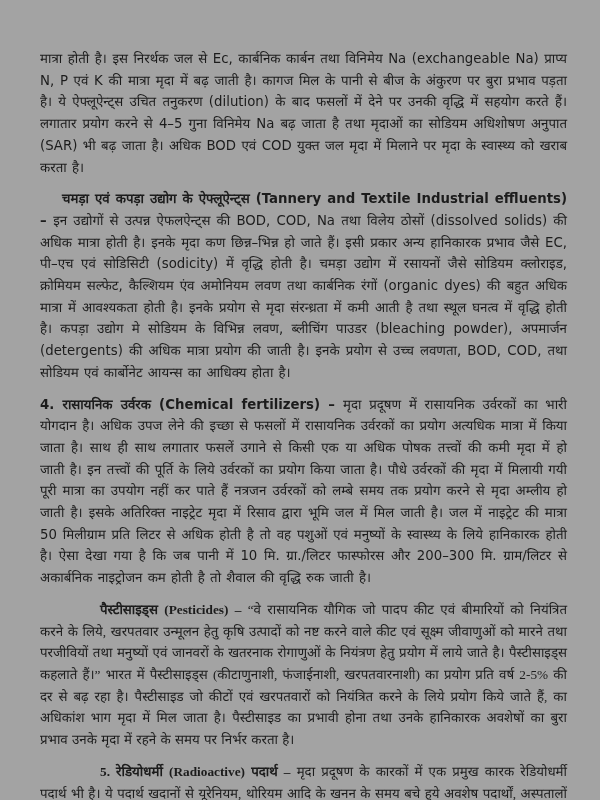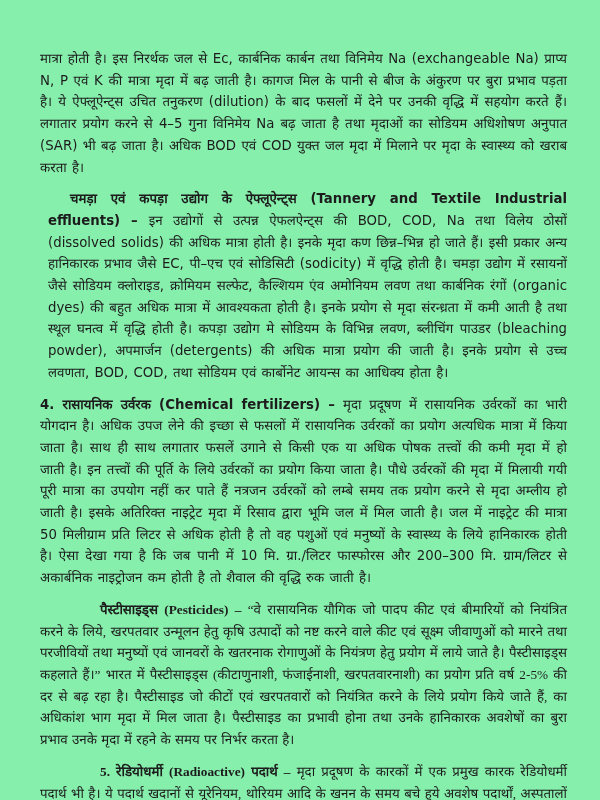--- a/index.html
+++ b/index.html
@@ -4,35 +4,35 @@
 <style>
   html, body {
     margin: 0;
     padding: 0;
     background: #ffffff;
   }
   .page {
     position: relative;
     width: 600px;
     height: 800px;
-    background: #86efac;
+    background: #a3a3a3;
     box-sizing: border-box;
     padding: 48px 33px 0 40px;
     overflow: hidden;
     font-family: "DejaVu Sans", "Liberation Sans", sans-serif;
     font-size: 13.3px;
     line-height: 21.7px;
     color: #1c1c1c;
     text-align: justify;
     word-spacing: 1px;
   }
   .para {
     margin: 0 0 10px 0;
   }
-  .indent-sm { text-indent: 22px; margin-left: 8px; }
+  .indent-sm { text-indent: 22px; }
   .indent-lg { text-indent: 60px; font-family: Liberation Serif, serif; }
   .run-bold { font-weight: bold; }
 </style>
 </head>
 <body>
 
 <div class="page">
 
   <p class="para"><span class="run">मात्रा होती है। इस निरर्थक जल से Ec, कार्बनिक कार्बन तथा विनिमेय Na (exchangeable Na) प्राप्य N, P एवं K की मात्रा मृदा में बढ़ जाती है। कागज मिल के पानी से बीज के अंकुरण पर बुरा प्रभाव पड़ता है। ये ऐफ्लूऐन्ट्स उचित तनुकरण (dilution) के बाद फसलों में देने पर उनकी वृद्धि में सहयोग करते हैं। लगातार प्रयोग करने से 4–5 गुना विनिमेय Na बढ़ जाता है तथा मृदाओं का सोडियम अधिशोषण अनुपात (SAR) भी बढ़ जाता है। अधिक BOD एवं COD युक्त जल मृदा में मिलाने पर मृदा के स्वास्थ्य को खराब करता है।</span></p>
 

